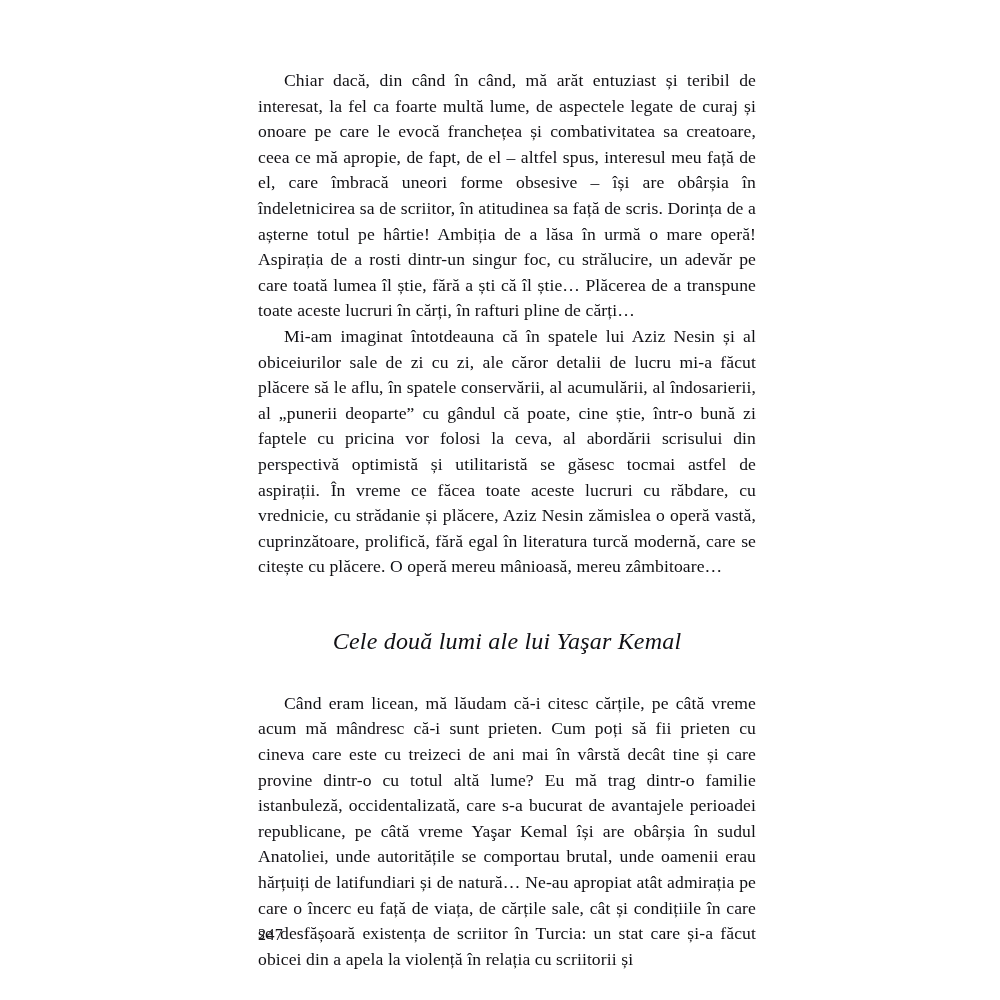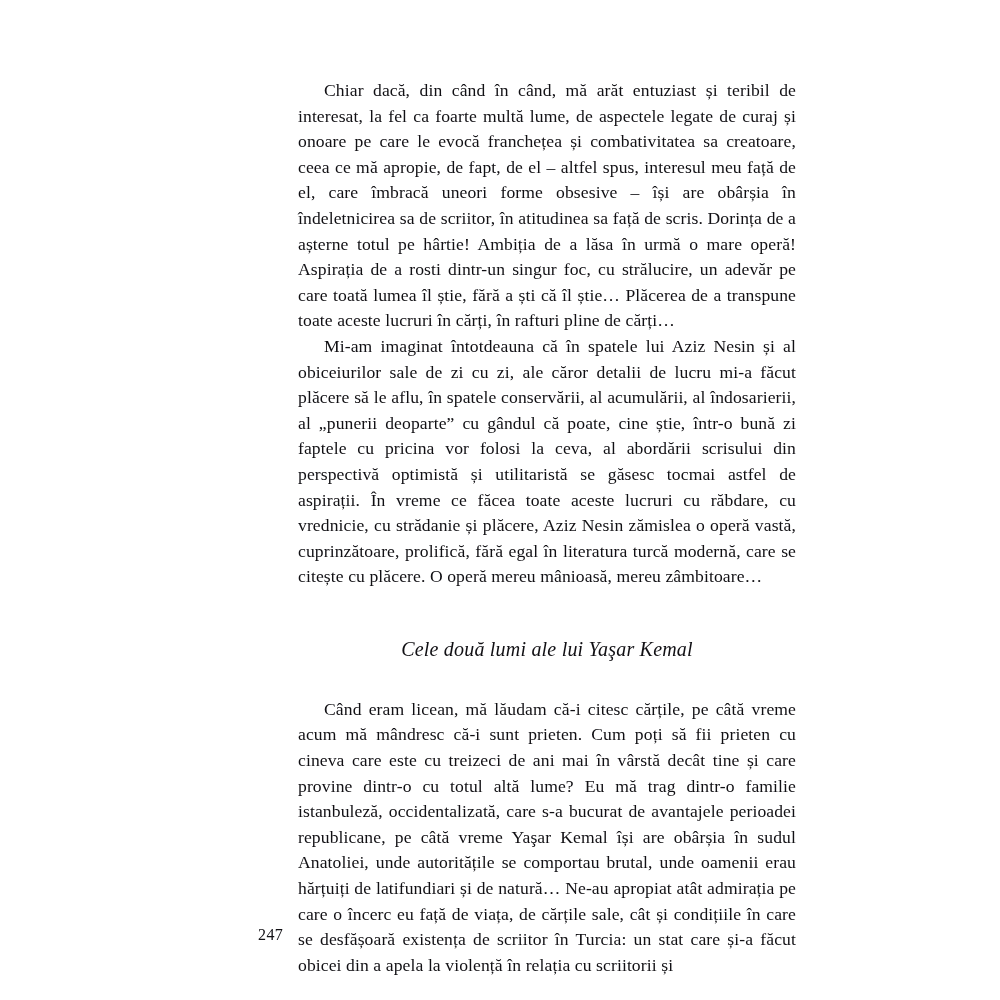--- a/index.html
+++ b/index.html
@@ -19,41 +19,40 @@
     position: absolute;
     top: 0;
     left: 0;
     width: 1000px;
     height: 1000px;
     background: #ffffff;
   }
   .text-column {
     position: absolute;
     left: 258px;
-    top: 78px;
+    top: 68px;
     width: 498px;
-    margin-left: 40px;
   }
   p.body-par {
     margin: 0;
     font-size: 17.6px;
     line-height: 25.6px;
     text-align: justify;
     text-indent: 26px;
     color: #111014;
     letter-spacing: 0.1px;
     hyphens: none;
   }
   p.body-par:last-child {
     text-align: justify;
     font-family: Liberation Serif, serif;
   }
   .section-title {
     margin: 0;
-    font-size: 20px;
+    font-size: 24px;
     font-style: italic;
     font-weight: normal;
     text-align: center;
     color: #111014;
     letter-spacing: 0.2px;
   }
   .spacer-before-title { height: 48px; }
   .spacer-after-title { height: 36px; }
   .folio {
     position: absolute;

